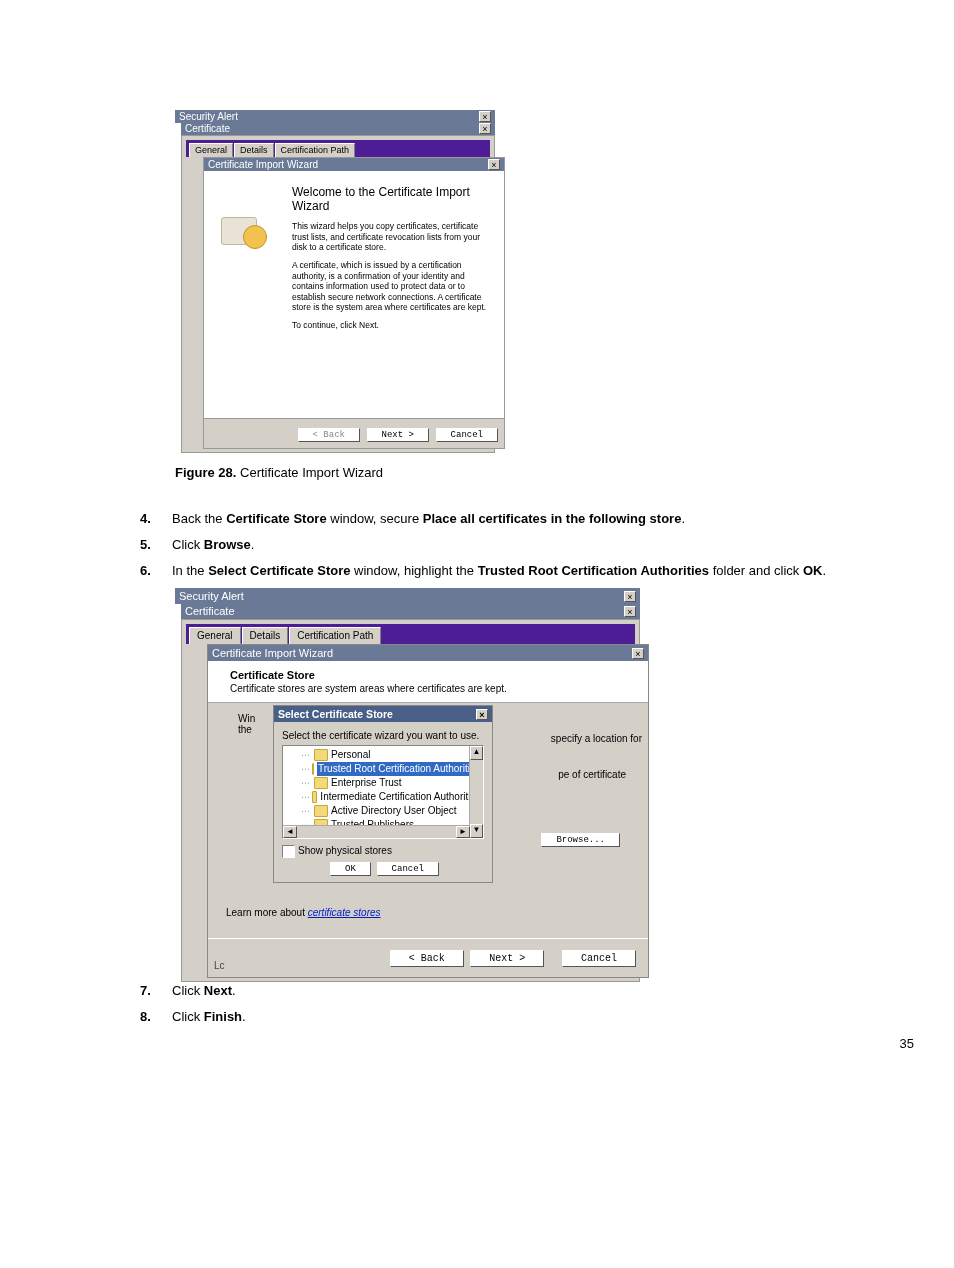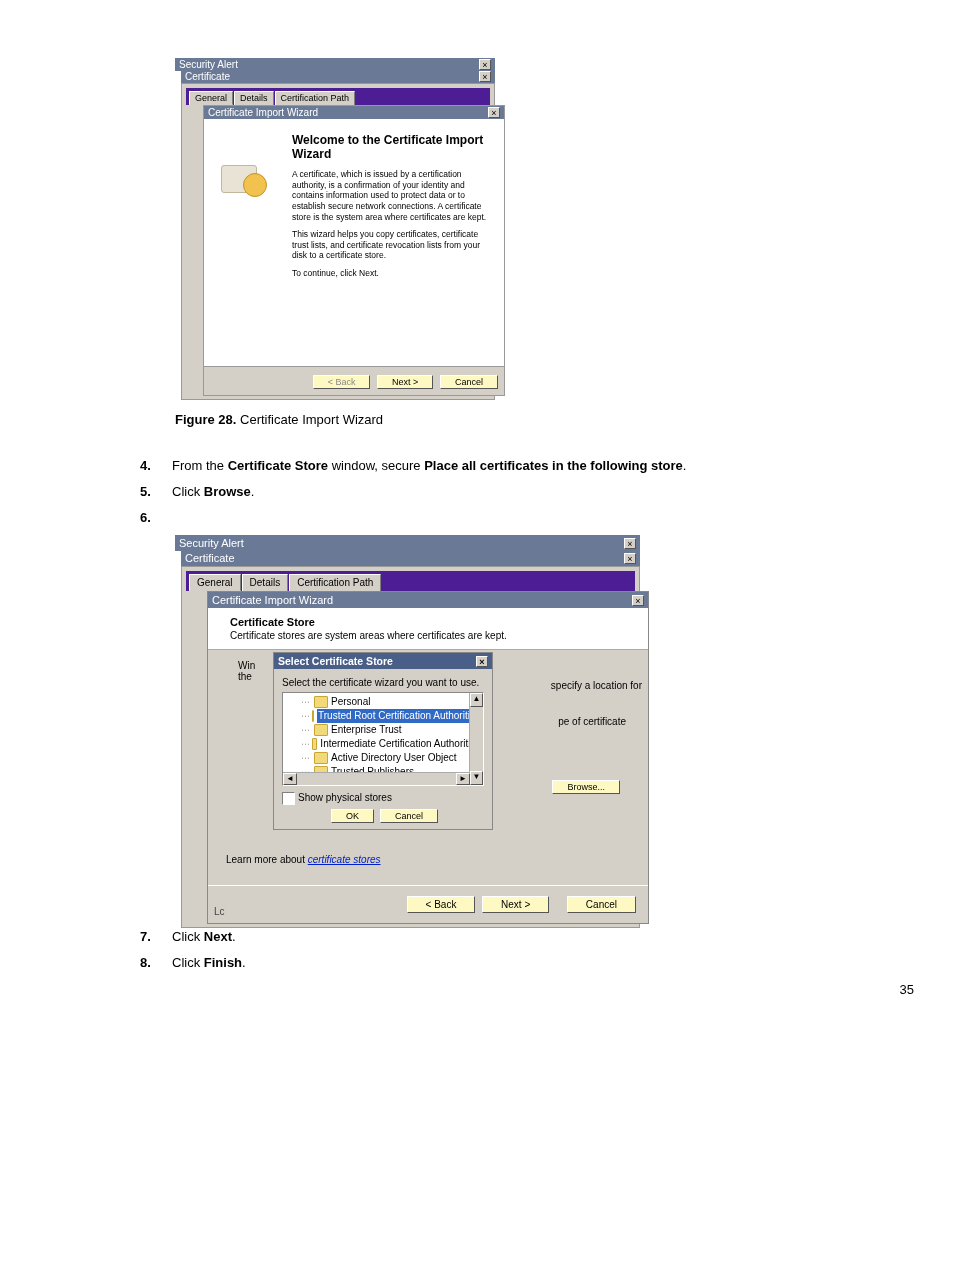--- a/index.html
+++ b/index.html
@@ -5,21 +5,21 @@
   body {
     font-family: Arial, Helvetica, sans-serif;
     font-size: 13px;
     color: #000;
     margin: 0;
     padding: 0;
     background: #fff;
     width: 954px;
   }
   .page {
-    padding: 58px 40px 40px 140px;
+    padding: 110px 40px 40px 140px;
     position: relative;
   }
   
   .shot1 {
     width: 320px;
     position: relative;
     margin-left: 35px;
   }
   .titlebar {
     background: #6a7a96;
@@ -105,40 +105,40 @@
     border: 1px solid #c4932a;
     border-radius: 50%;
   }
   .wizright {
     flex: 1;
     padding: 10px 14px 10px 0;
   }
   .wizright h3 {
     font-family: Tahoma, Verdana, sans-serif;
     font-size: 12px;
-    font-weight: bold;
+    font-weight: normal;
     margin: 4px 0 8px 0;
   }
   .wizright p {
     font-size: 8.5px;
     line-height: 1.25;
     margin: 0 0 7px 0;
     font-family: Tahoma, sans-serif;
     color: #000;
   }
   .wizbtns {
     background: #d4d0c8;
     border-top: 1px solid #999;
     padding: 6px;
     text-align: right;
   }
   .btn {
     font-size: 9px;
-    font-family: Liberation Sans, sans-serif;
-    background: #fef9c3;
+    font-family: Liberation Mono, monospace;
+    background: #ffffff;
     border: 1px solid #fff;
     border-right-color: #555;
     border-bottom-color: #555;
     padding: 1px 14px;
     margin-left: 3px;
     min-width: 38px;
   }
   .btn.disabled { color: #888; }
   .figcap {
     font-size: 13px;
@@ -380,22 +380,22 @@
           </div>
           <div class="wizbody">
             <div class="wizleft">
               <div class="wiz-icon">
                 <div class="box"></div>
                 <div class="cert"></div>
               </div>
             </div>
             <div class="wizright">
               <h3>Welcome to the Certificate Import Wizard</h3>
+              <p>This wizard helps you copy certificates, certificate trust lists, and certificate revocation lists from your disk to a certificate store.</p>
               <p>A certificate, which is issued by a certification authority, is a confirmation of your identity and contains information used to protect data or to establish secure network connections. A certificate store is the system area where certificates are kept.</p>
-              <p>This wizard helps you copy certificates, certificate trust lists, and certificate revocation lists from your disk to a certificate store.</p>
               <p>To continue, click Next.</p>
               <div style="height:70px"></div>
             </div>
           </div>
           <div class="wizbtns">
             <button class="btn disabled">&lt; Back</button>
             <button class="btn">Next &gt;</button>
             <button class="btn">Cancel</button>
           </div>
         </div>
@@ -403,31 +403,34 @@
     </div>
   </div>
   <div class="figcap">
     <b>Figure 28.</b> <span>Certificate Import Wizard</span>
   </div>
 
   <ol class="steps">
     <li>
       <span class="num">4.</span>
       <span>
-        <span>From the </span><span class="strong">Certificate Store</span><span> window, secure </span><span class="strong">Place all certificates in the following store</span><span>.</span>
+        <span>Back the </span><span class="strong">Certificate Store</span><span> window, secure </span><span class="strong">Place all certificates in the following store</span><span>.</span>
       </span>
     </li>
     <li>
       <span class="num">5.</span>
       <span>
         <span>Click </span><span class="strong">Browse</span><span>.</span>
       </span>
     </li>
     <li>
       <span class="num">6.</span>
+      <span>
+        <span>In the </span><span class="strong">Select Certificate Store</span><span> window, highlight the </span><span class="strong">Trusted Root Certification Authorities</span><span> folder and click </span><span class="strong">OK</span><span>.</span>
+      </span>
     </li>
   </ol>
 
   <div class="shot2">
     <div class="titlebar">
       <span>Security Alert</span>
       <span class="winbtn">×</span>
     </div>
     <div class="certwin">
       <div class="titlebar">

